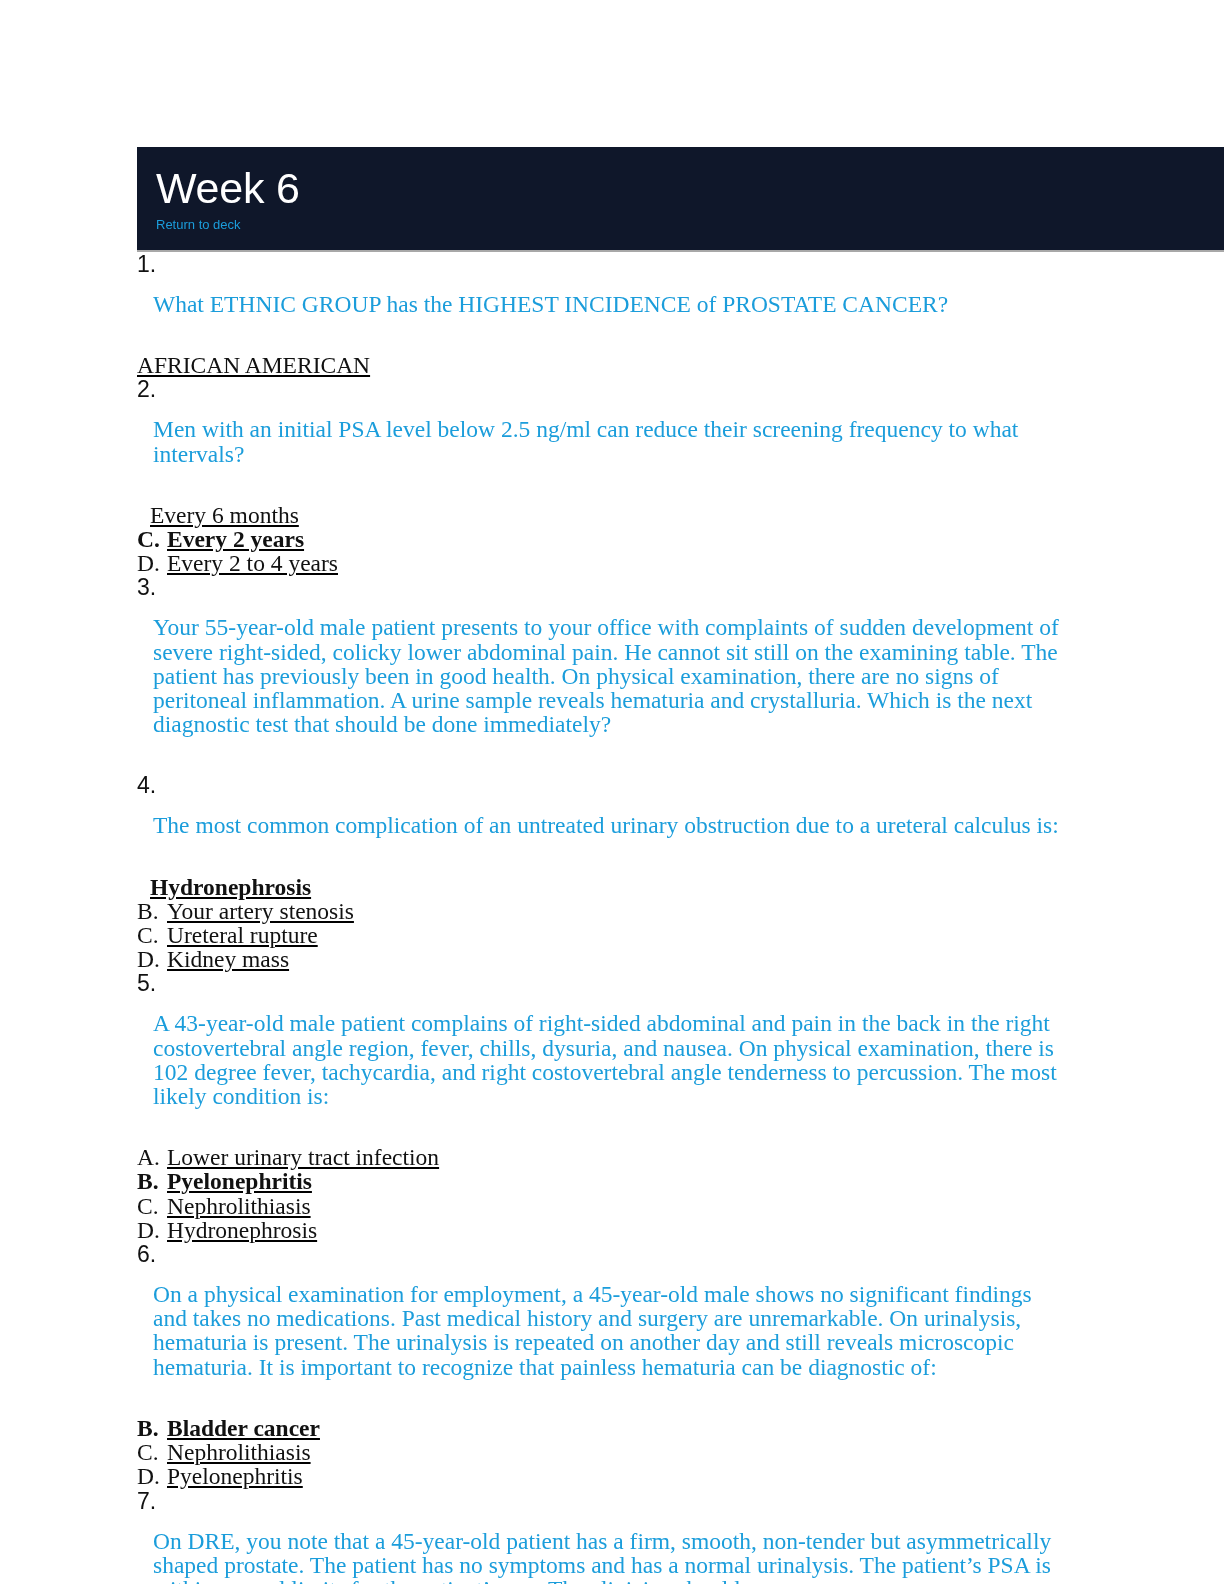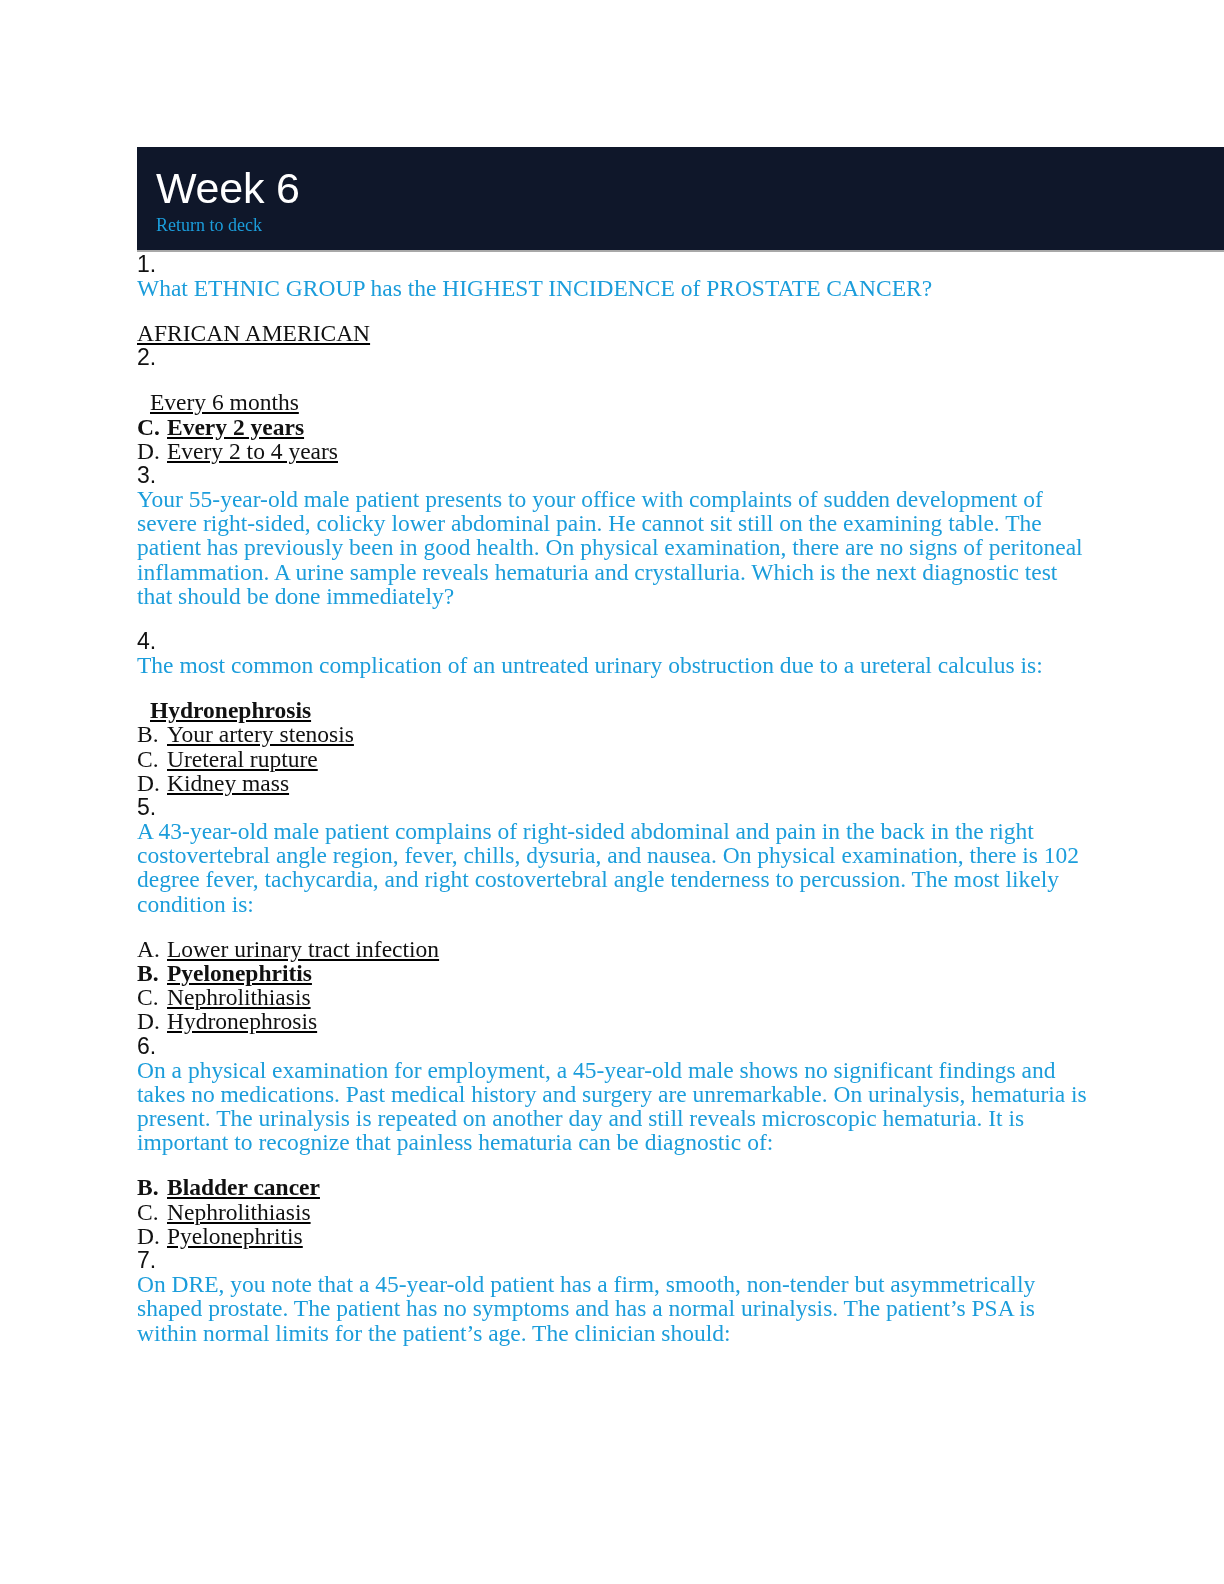--- a/index.html
+++ b/index.html
@@ -46,23 +46,23 @@
     color: #ffffff;
     font-size: 43px;
     line-height: 52px;
     font-weight: normal;
     margin: 0;
     padding: 2px 0 0 6px;
     letter-spacing: -0.2px;
   }
   .return-link {
     display: inline-block;
-    font-family: Liberation Serif, serif;
+    font-family: Liberation Sans, sans-serif;
     color: #1b9ddb;
-    font-size: 18px;
+    font-size: 13px;
     line-height: 22px;
     text-decoration: none;
     padding: 0 0 1px 6px;
     cursor: pointer;
   }
 
   
   .qa-list {
     margin: 0;
     padding: 0;
@@ -76,21 +76,21 @@
     font-size: 23px;
     line-height: 24px;
     margin: 0;
     padding: 0;
   }
 
   .q-text {
     color: #1b9ddb;
     font-size: 23.5px;
     line-height: 24.2px;
-    margin: 0;
+    margin: 16px;
     padding: 0;
     text-align: left;
   }
 
   .answer-block {
     margin: 0;
     padding: 0;
     text-decoration: underline;
   }
 
@@ -129,20 +129,21 @@
         <div class="qa-item">
           <div class="q-number">1.</div>
           <div class="q-text">What ETHNIC GROUP has the HIGHEST INCIDENCE of PROSTATE CANCER?</div>
           <div class="spacer"></div>
           <div class="answer-block">
             <div class="ans-line"><span>AFRICAN AMERICAN</span></div>
           </div>
         </div>
         <div class="qa-item">
           <div class="q-number">2.</div>
+          <div class="q-text">Men with an initial PSA level below 2.5 ng/ml can reduce their screening frequency to what intervals?</div>
           <div class="spacer"></div>
           <div class="answer-block">
             <div class="ans-line indent"><span>Every 6 months</span></div>
             <div class="ans-line bold"><span class="ans-letter">C.</span><span>Every 2 years</span></div>
             <div class="ans-line"><span class="ans-letter">D.</span><span>Every 2 to 4 years</span></div>
           </div>
         </div>
         <div class="qa-item">
           <div class="q-number">3.</div>
           <div class="q-text">Your 55-year-old male patient presents to your office with complaints of sudden development of severe right-sided, colicky lower abdominal pain. He cannot sit still on the examining table. The patient has previously been in good health. On physical examination, there are no signs of peritoneal inflammation. A urine sample reveals hematuria and crystalluria. Which is the next diagnostic test that should be done immediately?</div>

